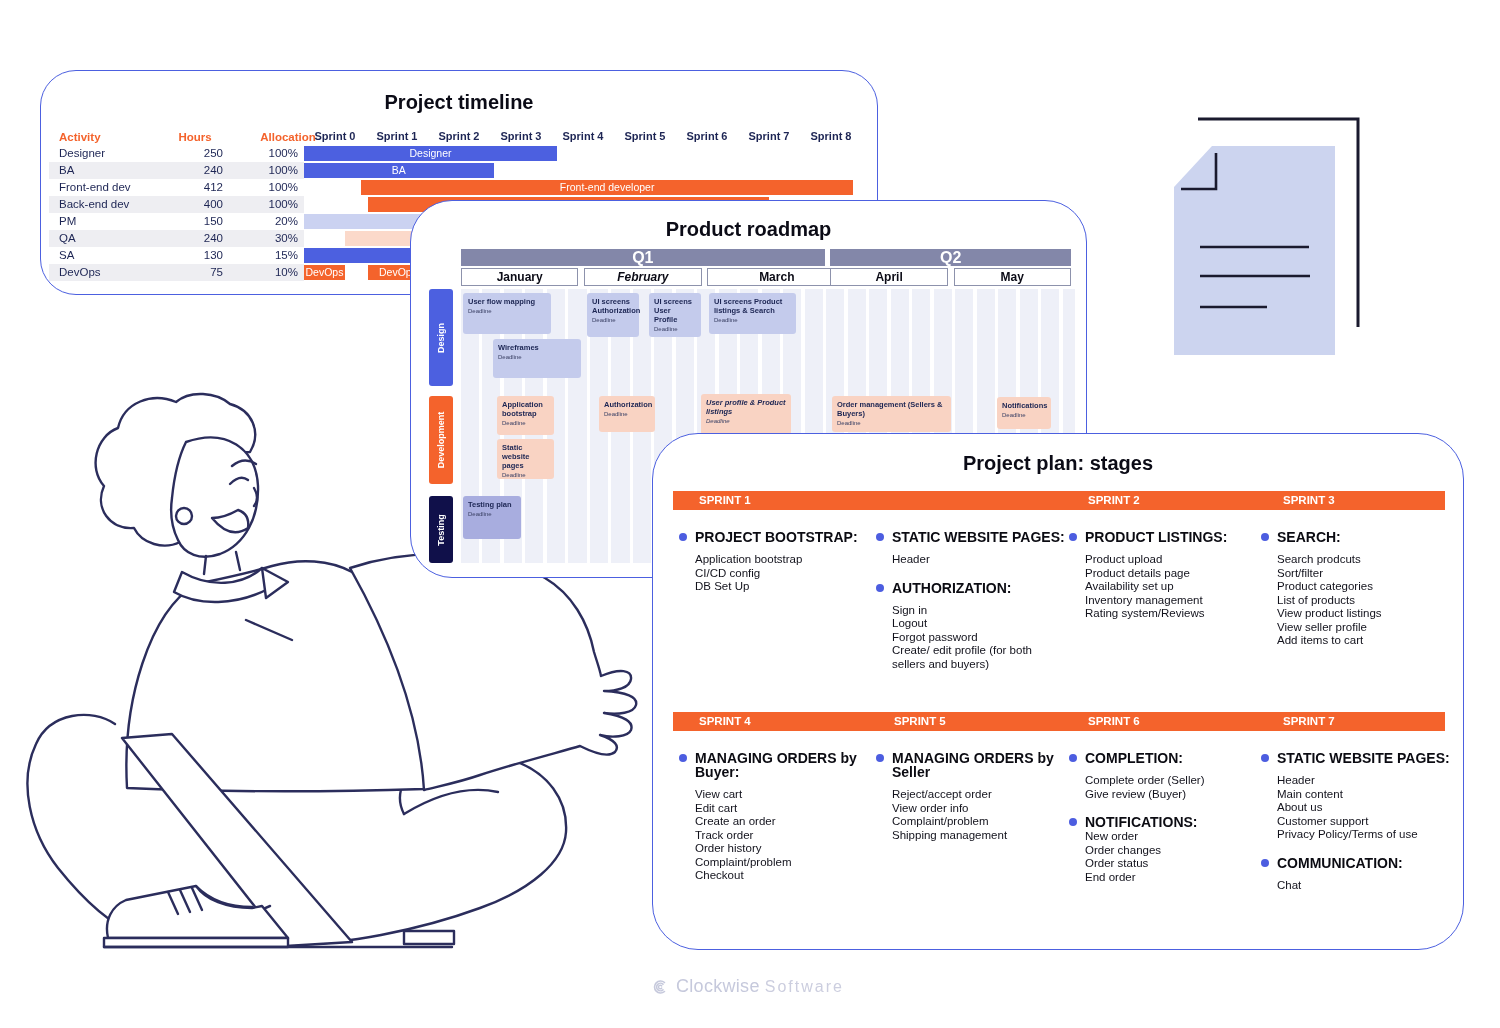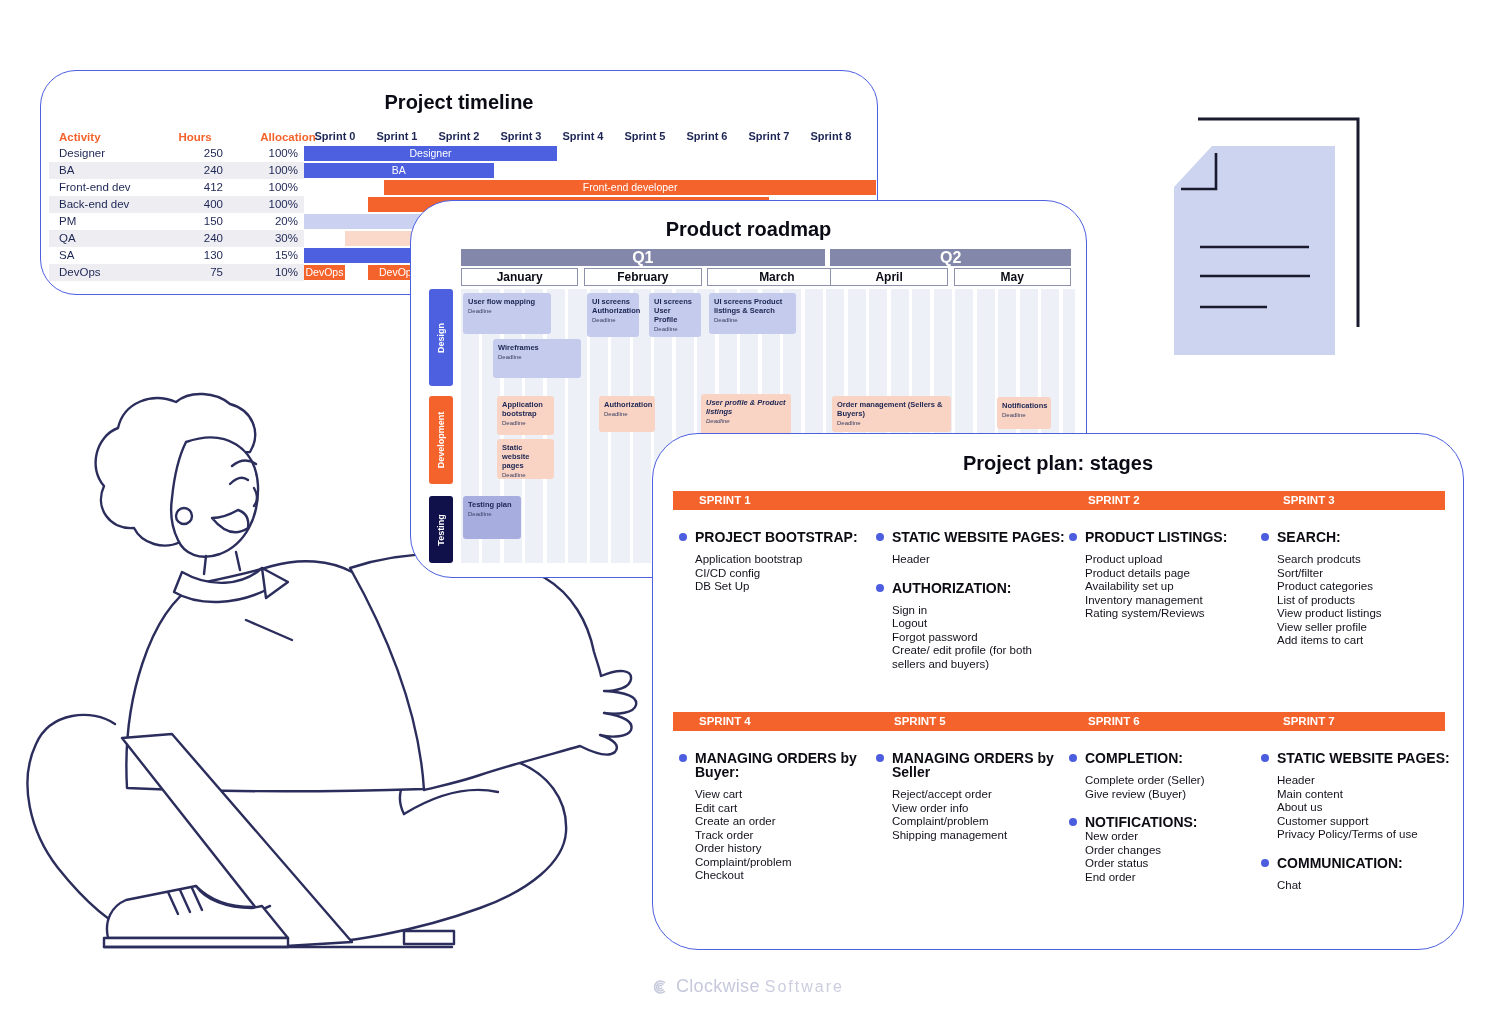--- a/index.html
+++ b/index.html
@@ -98,21 +98,21 @@
       <div class="tl-cell" style="left: 195px; top: 74px; width: 62px; text-align: right;">100%</div>
       <div class="tl-bar" style="left: 263px; top: 75px; width: 252.96px; background: rgb(76, 96, 224);">Designer</div>
       <div class="tl-stripe" style="top: 91px;"></div>
       <div class="tl-cell" style="left: 18px; top: 91px;">BA</div>
       <div class="tl-cell" style="left: 120px; top: 91px; width: 62px; text-align: right;">240</div>
       <div class="tl-cell" style="left: 195px; top: 91px; width: 62px; text-align: right;">100%</div>
       <div class="tl-bar" style="left: 263px; top: 92px; width: 189.72px; background: rgb(76, 96, 224);">BA</div>
       <div class="tl-cell" style="left: 18px; top: 108px;">Front-end dev</div>
       <div class="tl-cell" style="left: 120px; top: 108px; width: 62px; text-align: right;">412</div>
       <div class="tl-cell" style="left: 195px; top: 108px; width: 62px; text-align: right;">100%</div>
-      <div class="tl-bar" style="left: 343px; top: 109px; width: 492.28px; background: rgb(244, 99, 44);">Front-end developer</div>
+      <div class="tl-bar" style="left: 320px; top: 109px; width: 492.28px; background: rgb(244, 99, 44);">Front-end developer</div>
       <div class="tl-stripe" style="top: 125px;"></div>
       <div class="tl-cell" style="left: 18px; top: 125px;">Back-end dev</div>
       <div class="tl-cell" style="left: 120px; top: 125px; width: 62px; text-align: right;">400</div>
       <div class="tl-cell" style="left: 195px; top: 125px; width: 62px; text-align: right;">100%</div>
       <div class="tl-bar" style="left: 326.86px; top: 126px; width: 401.14px; background: rgb(244, 99, 44);"></div>
       <div class="tl-cell" style="left: 18px; top: 142px;">PM</div>
       <div class="tl-cell" style="left: 120px; top: 142px; width: 62px; text-align: right;">150</div>
       <div class="tl-cell" style="left: 195px; top: 142px; width: 62px; text-align: right;">20%</div>
       <div class="tl-bar" style="left: 263px; top: 143px; width: 556.14px; background: rgb(203, 210, 241);"></div>
       <div class="tl-stripe" style="top: 159px;"></div>
@@ -130,21 +130,21 @@
       <div class="tl-cell" style="left: 195px; top: 193px; width: 62px; text-align: right;">10%</div>
       <div class="tl-bar" style="left: 263px; top: 194px; width: 40.92px; background: rgb(244, 99, 44);">DevOps</div>
       <div class="tl-bar" style="left: 326.86px; top: 194px; width: 60.14px; background: rgb(244, 99, 44);">DevOps</div>
     </div>
 
   <div class="card" id="rm-card" style="left:410px;top:200px;width:677px;height:378px;border-radius:42px;z-index:2;">
     <div class="card-title" style="top:17px;">Product roadmap</div>
   <div class="rm-grid" style="left: 50px; top: 88px; width: 613.5px; height: 274px;"></div>
       <div class="rm-qbar" style="left: 50px; top: 48px; width: 363.7px;">Q1</div>
       <div class="rm-month" style="left: 50px; top: 67px; width: 117.4px;">January</div>
-      <div class="rm-month" style="left: 173.15px; top: 67px; width: 117.4px;">February</div>
+      <div class="rm-month" style="left: 173.15px; top: 67px; width: 117.4px; font-style: italic;">February</div>
       <div class="rm-month" style="left: 296.3px; top: 67px; width: 139px;">March</div>
       <div class="rm-qbar" style="left: 419.45px; top: 48px; width: 240.55px;">Q2</div>
       <div class="rm-month" style="left: 419.45px; top: 67px; width: 117.4px;">April</div>
       <div class="rm-month" style="left: 542.6px; top: 67px; width: 117.4px;">May</div>
       <div class="rm-lane" style="left: 18px; top: 88px; height: 97px; background: rgb(76, 96, 224);">
         <span>Design</span>
       </div>
       <div class="rm-card" style="left: 52px; top: 92px; width: 88px; height: 41px; background: rgb(196, 203, 236);">
         <div class="t">User flow mapping</div>
         <div class="d">Deadline</div>

